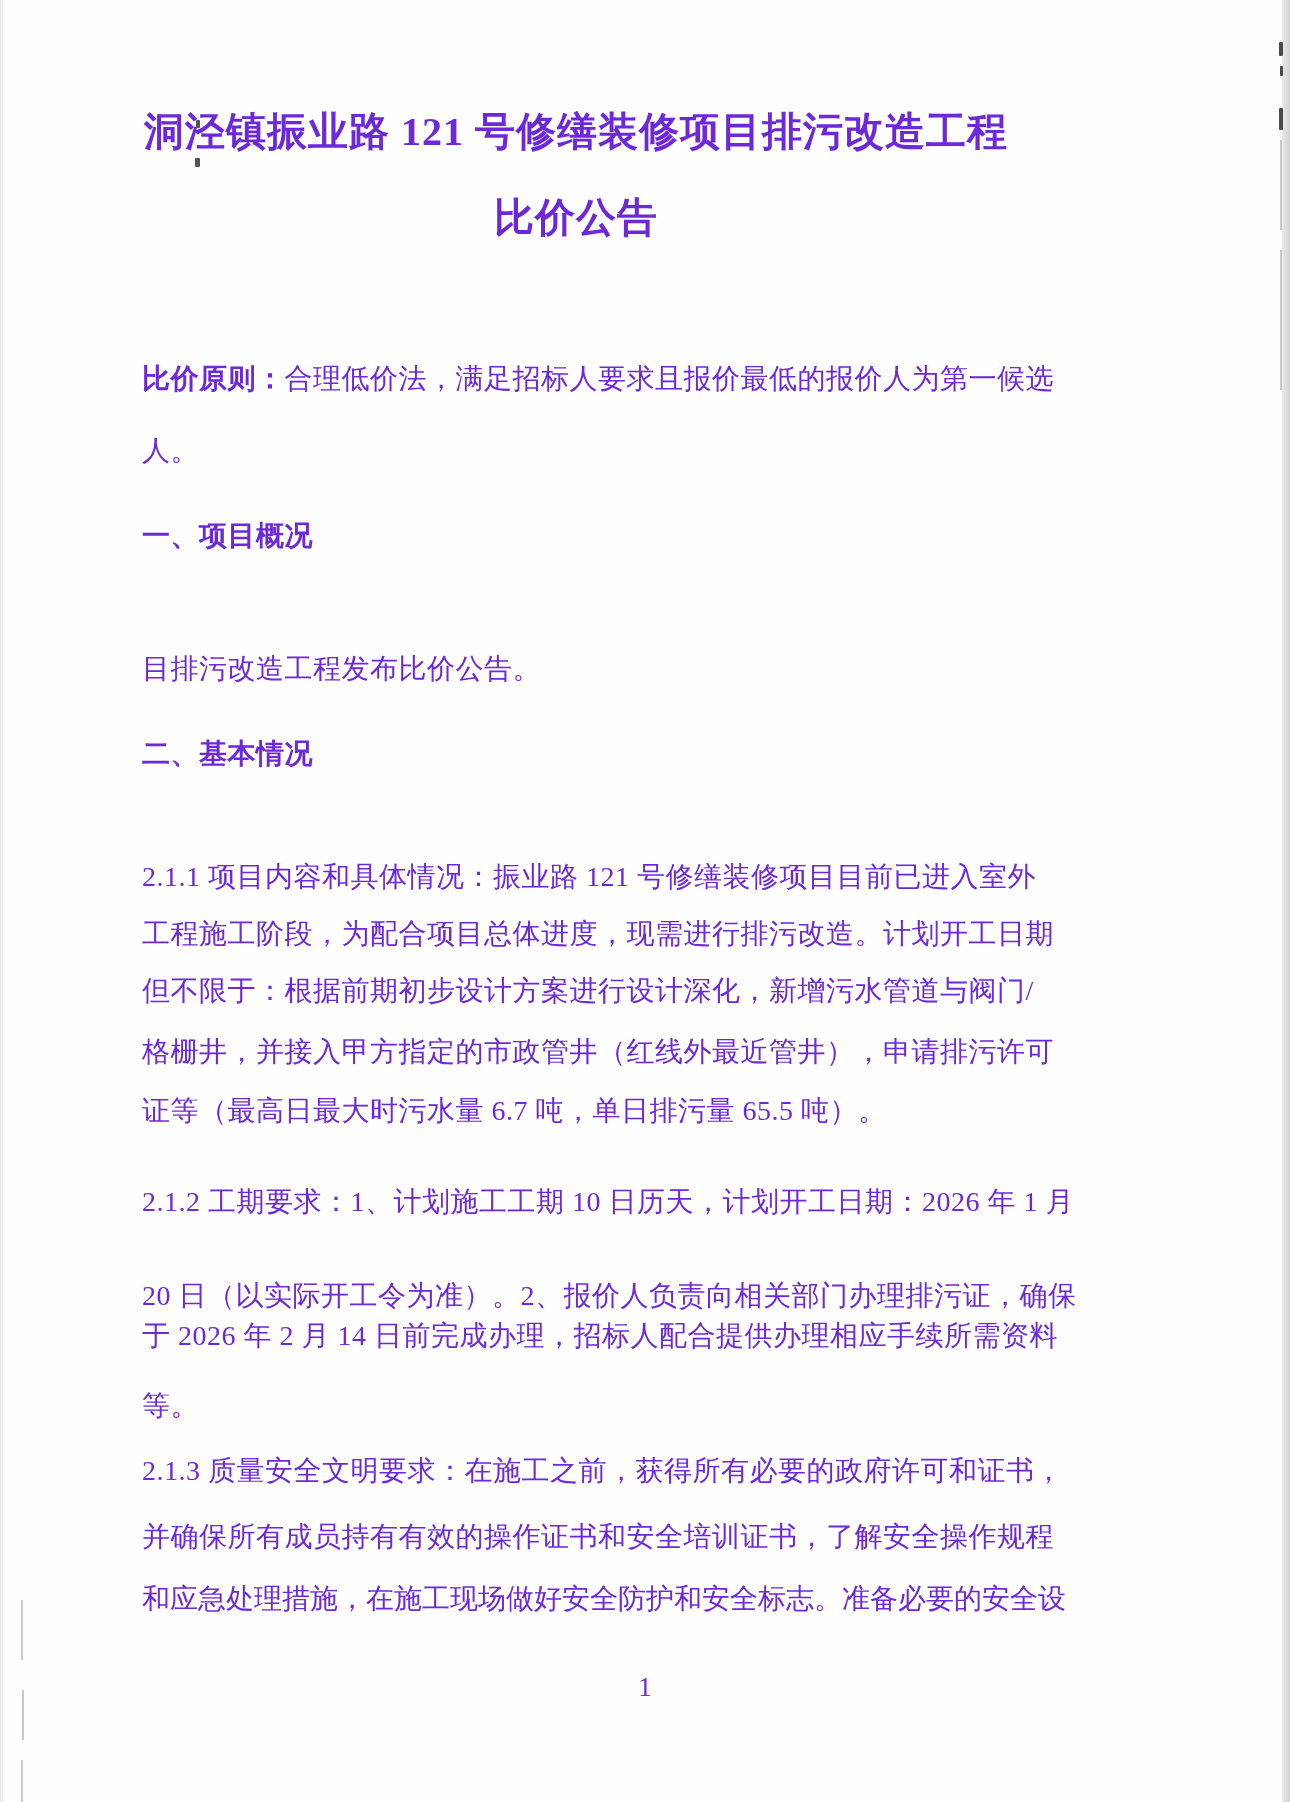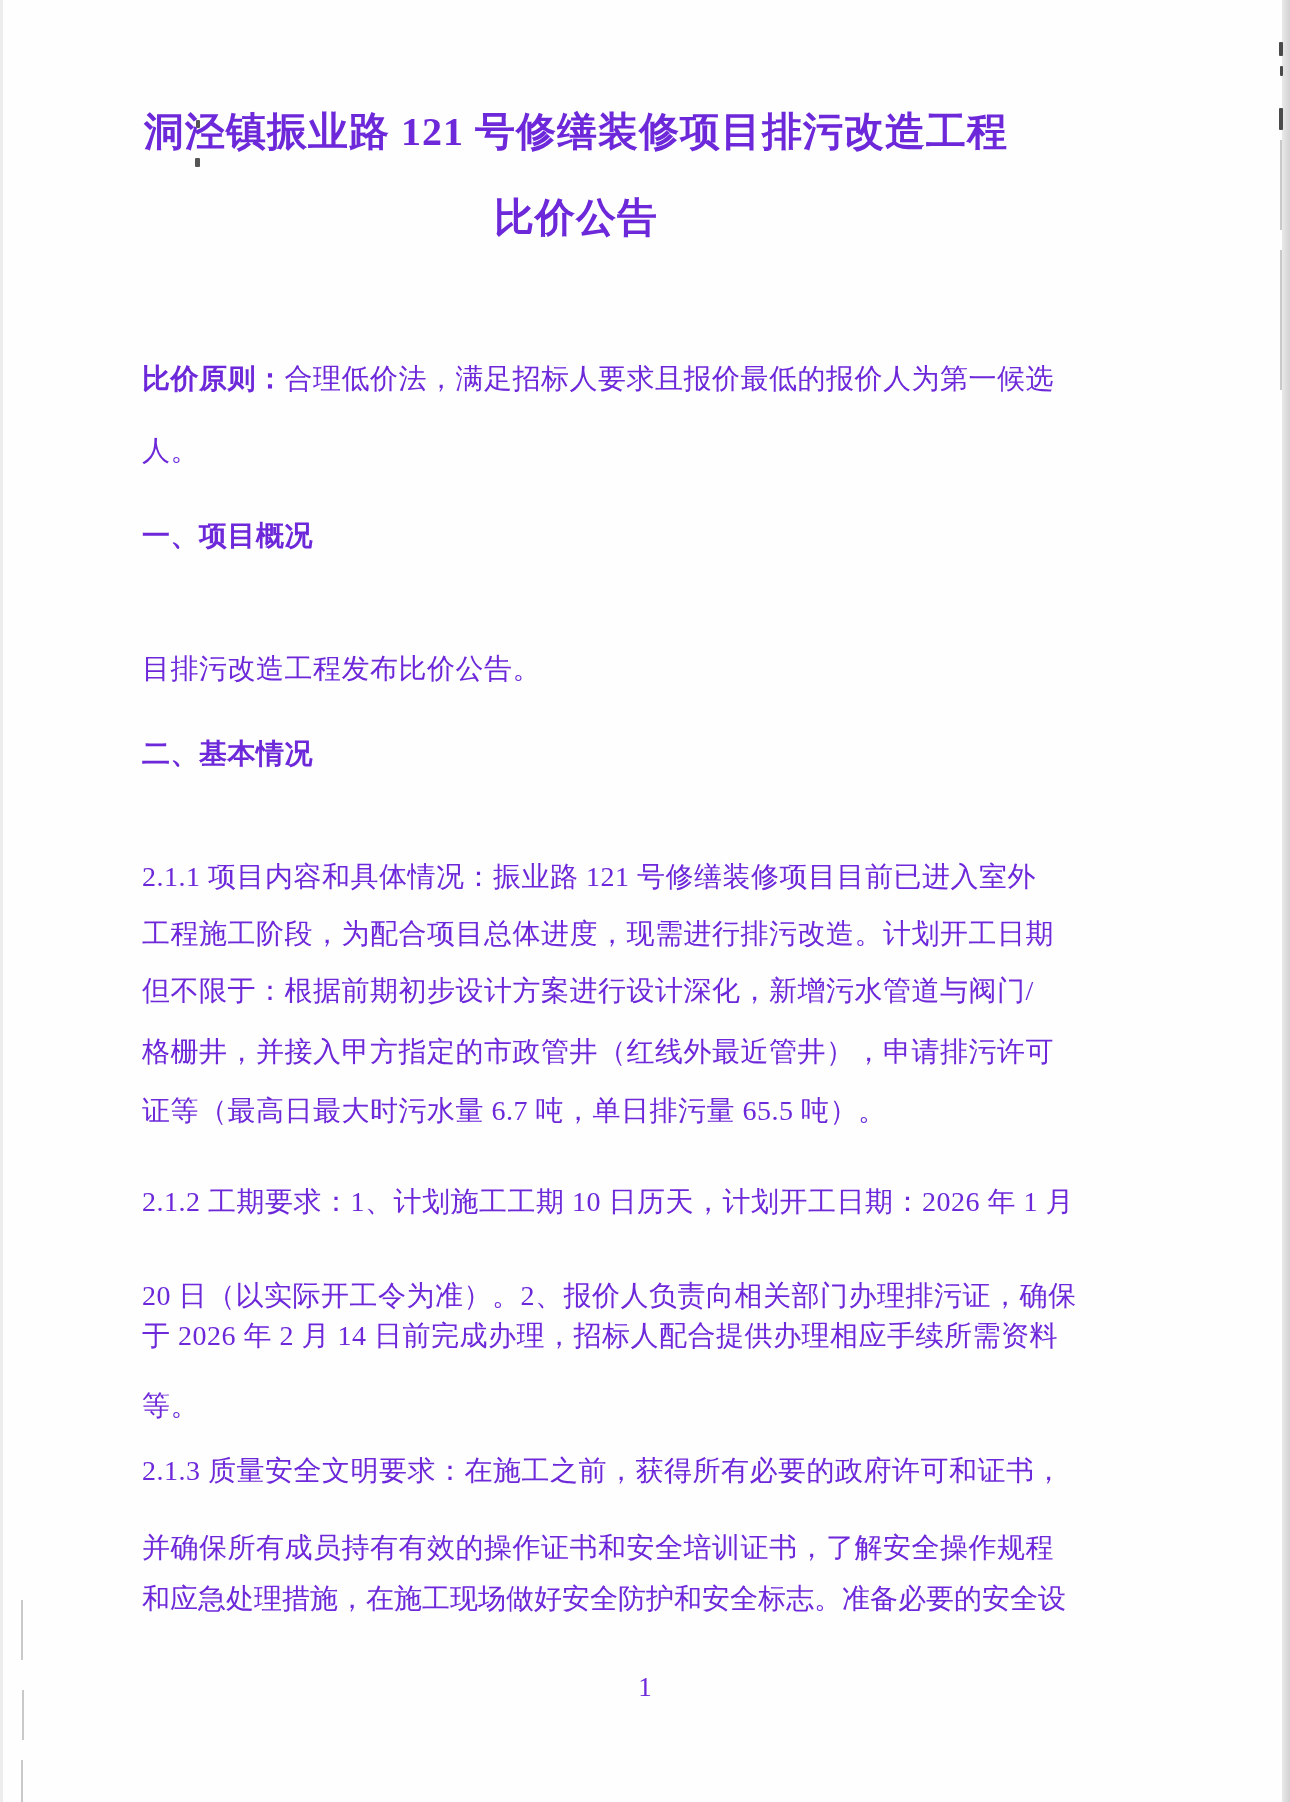--- a/index.html
+++ b/index.html
@@ -106,18 +106,18 @@
   <div class="ln" style="top:973px;">但不限于：根据前期初步设计方案进行设计深化，新增污水管道与阀门/</div>
   <div class="ln" style="top:1034px;">格栅井，并接入甲方指定的市政管井（红线外最近管井），申请排污许可</div>
   <div class="ln" style="top:1093px;">证等（最高日最大时污水量 6.7 吨，单日排污量 65.5 吨）。</div>
 
   <div class="ln" style="top:1184px;">2.1.2 工期要求：1、计划施工工期 10 日历天，计划开工日期：2026 年 1 月</div>
   <div class="ln" style="top:1253px;margin-top:25px;">20 日（以实际开工令为准）。2、报价人负责向相关部门办理排污证，确保</div>
   <div class="ln" style="top:1318px;">于 2026 年  2 月 14 日前完成办理，招标人配合提供办理相应手续所需资料</div>
   <div class="ln" style="top:1388px;">等。</div>
 
   <div class="ln" style="top:1453px;">2.1.3 质量安全文明要求：在施工之前，获得所有必要的政府许可和证书，</div>
-  <div class="ln" style="top:1519px;margin-top:11px;">并确保所有成员持有有效的操作证书和安全培训证书，了解安全操作规程</div>
+  <div class="ln" style="top:1519px;">并确保所有成员持有有效的操作证书和安全培训证书，了解安全操作规程</div>
   <div class="ln" style="top:1581px; letter-spacing:0;">和应急处理措施，在施工现场做好安全防护和安全标志。准备必要的安全设</div>
 
   <div class="page-number">1</div>
 
 </div>
 
 </body></html>

